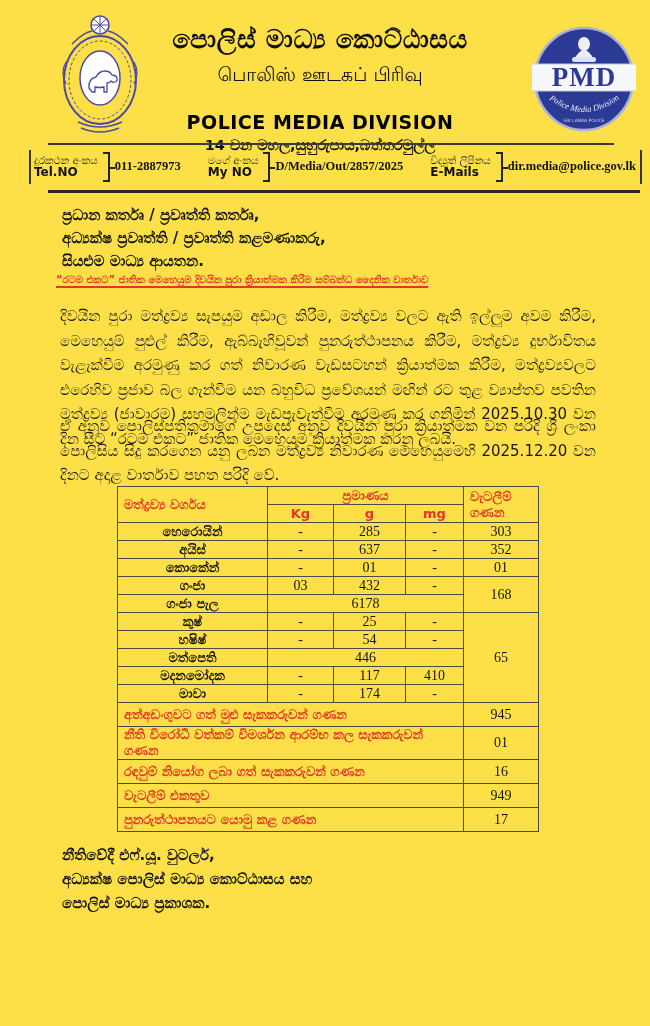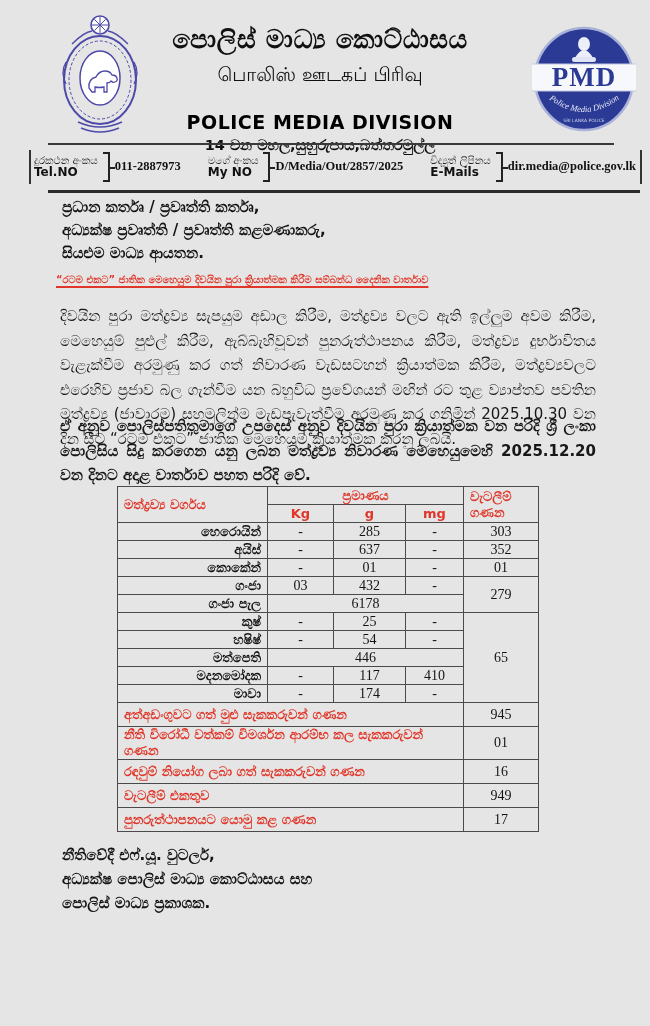--- a/index.html
+++ b/index.html
@@ -1,18 +1,18 @@
 <!DOCTYPE html>
 <html><head>
 <meta charset="utf-8">
 <style>
   * { margin:0; padding:0; box-sizing:border-box; }
   html,body { background:#ffffff; }
   body { font-family:"DejaVu Sans","Liberation Sans",sans-serif; color:#1b1b1b; }
-  .page { position:relative; width:650px; height:1026px; background:#e5e5e5; margin:0 auto; overflow:hidden; }
+  .page { position:relative; width:650px; height:1026px; background:#fde047; margin:0 auto; overflow:hidden; }
 
   
   .crest { position:absolute; left:50px; top:10px; width:100px; height:126px; }
   .header-text { position:absolute; left:150px; top:24px; width:340px; text-align:center; }
   .title-si { font-size:26px; font-weight:bold; color:#111; margin-bottom:8px; letter-spacing:0.5px; }
   .title-ta { font-size:19px; color:#111; margin-bottom:23px; }
   .title-en { font-size:19px; font-weight:bold; color:#000; letter-spacing:0.5px; margin-bottom:4px; }
   .addr-si  { font-size:14.5px; font-weight:600; color:#111; }
   .pmd-logo { position:absolute; left:532px; top:26px; width:104px; height:106px; }
 
@@ -28,39 +28,39 @@
   .ib-group { display:flex; align-items:center; gap:5px; }
   .ib-labels { line-height:1.15; }
   .ib-label-si { font-size:10.5px; color:#222; }
   .ib-label-en { font-size:12px; font-weight:bold; color:#111; }
   .bracket { position:relative; width:7px; height:30px;
              border-top:2px solid #222; border-right:2px solid #222; border-bottom:2px solid #222; }
   .bracket::after { content:""; position:absolute; right:-7px; top:13px; width:6px; height:2px; background:#222; }
   .ib-value { font-family:"Liberation Serif","DejaVu Serif",serif; font-size:12.5px; font-weight:600; color:#111; line-height:1.25; }
 
   
-  .recipients { position:absolute; top:196px; left:62px; width:420px;
+  .recipients { position:absolute; top:204px; left:62px; width:420px;
                 font-size:15px; font-weight:bold; line-height:23px; color:#141414; }
   .doc-title { position:absolute; top:274px; left:56px; width:540px;
                color:#e0372a; font-size:10px; font-weight:bold;
                text-decoration:underline; text-decoration-thickness:1.5px; text-underline-offset:3px; }
   .para { position:absolute; left:60px; width:536px; font-size:15px; line-height:24.5px;
           text-align:justify; color:#171717; }
   .para1 { top:304px; }
-  .para2 { top:414px;font-weight:bold; }
+  .para2 { top:414px; }
 
   
   .doc-table { position:absolute; top:486px; left:117px; width:421px;
                border-collapse:collapse; table-layout:fixed;
                font-size:13px; color:#141414; }
   .doc-table td { border:1px solid #4a4a4a; padding:0 6px; height:18px; vertical-align:middle; }
   .doc-table .th { color:#e0372a; font-weight:bold; }
   .th-qty, .th-unit { text-align:center; }
   .th-raids { line-height:1.2; }
-  .cell-name { font-weight:bold; text-align:right; }
+  .cell-name { font-weight:bold; text-align:center; }
   .num { text-align:center; font-family:"Liberation Serif","DejaVu Serif",serif; font-size:14px; }
   .sum-row td { height:24px; }
   .sum-label { color:#e0372a; font-weight:bold; padding:4px 6px; }
 
   
   .signature { position:absolute; top:843px; left:62px; width:420px;
                font-size:15px; line-height:24px; color:#141414; font-weight:600; }
   .sig-bold { font-weight:bold; }
 </style>
 </head>
@@ -195,21 +195,21 @@
       <td class="num">-</td>
       <td class="num">01</td>
       <td class="num">-</td>
       <td class="num">01</td>
     </tr>
     <tr>
       <td class="cell-name">ගංජා</td>
       <td class="num">03</td>
       <td class="num">432</td>
       <td class="num">-</td>
-      <td rowspan="2" class="num">279</td>
+      <td rowspan="2" class="num">168</td>
     </tr>
     <tr>
       <td class="cell-name">ගංජා පැල</td>
       <td colspan="3" class="num">6178</td>
     </tr>
     <tr>
       <td class="cell-name">කුෂ්</td>
       <td class="num">-</td>
       <td class="num">25</td>
       <td class="num">-</td>

